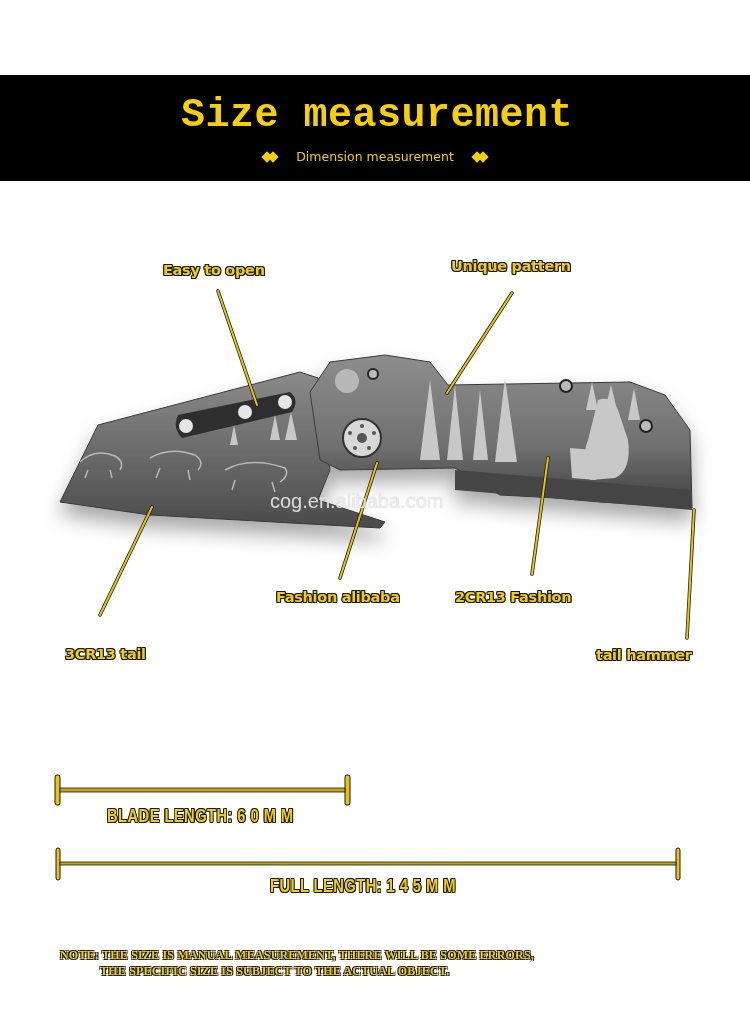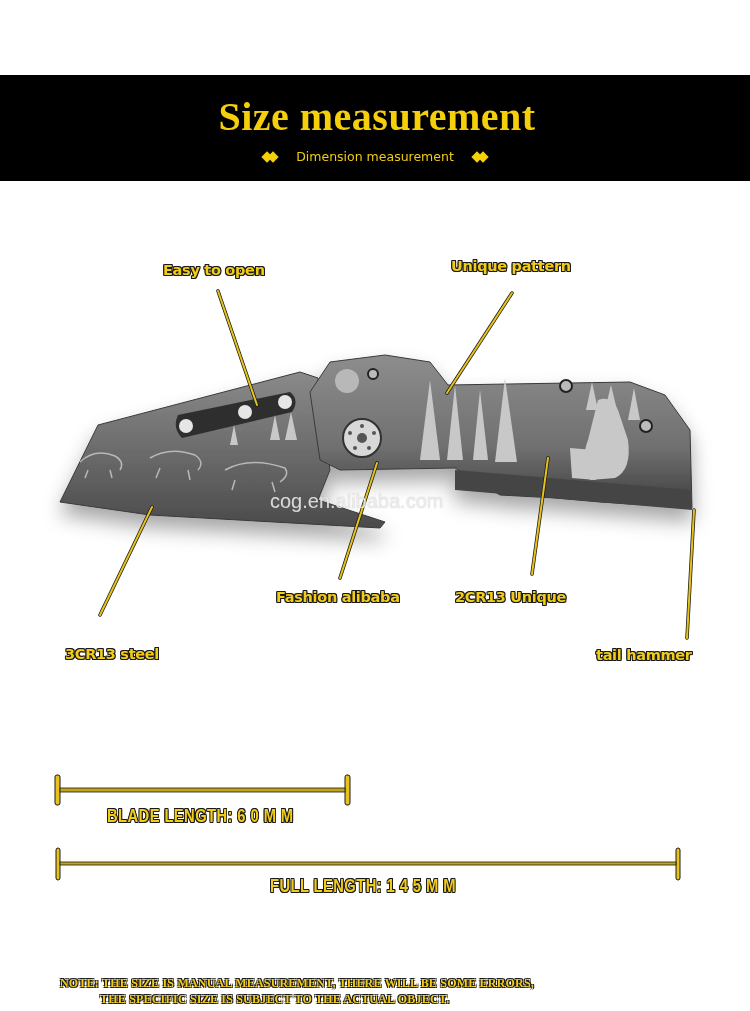--- a/index.html
+++ b/index.html
@@ -7,21 +7,21 @@
       width: 750px; height: 1011px; position: relative; overflow: hidden;
       background: #ffffff;
       font-family: "Liberation Sans", sans-serif;
     }
     .banner {
       position: absolute; left: 0; top: 75px; width: 750px; height: 106px;
       background: #000000;
     }
     .banner-title {
       position: absolute; left: 4px; right: 0; top: 18px; text-align: center;
-      font-family: Liberation Serif, serif; font-weight: bold;
+      font-family: Liberation Mono, monospace; font-weight: bold;
       font-size: 40px; color: #f5cf0a; letter-spacing: 0.5px;
     }
     .banner-sub {
       position: absolute; left: 0; right: 0; top: 74px; text-align: center;
       font-family: "DejaVu Sans", sans-serif; font-size: 12.5px; color: #f0cc10;
       display: flex; justify-content: center; align-items: center; gap: 20px;
     }
     .diamonds { display: inline-flex; gap: 0; }
     .diamonds span {
       display: inline-block; width: 8px; height: 8px; background: #f5cf0a;
@@ -43,21 +43,20 @@
       position: absolute; font-family: "Liberation Sans", sans-serif; font-weight: bold;
       color: #f2cc1a; font-size: 18px; white-space: nowrap; letter-spacing: 0.5px;
       transform: scaleX(0.82); transform-origin: left center;
       text-shadow: -1px -1px 0 #1a1a1a, 1px -1px 0 #1a1a1a, -1px 1px 0 #1a1a1a, 1px 1px 0 #1a1a1a,
                    0 -1px 0 #1a1a1a, 0 1px 0 #1a1a1a, -1px 0 0 #1a1a1a, 1px 0 0 #1a1a1a;
     }
     .note {
       position: absolute; font-family: "Liberation Serif", serif; font-weight: bold;
       color: #f2cc1a; font-size: 12px; white-space: nowrap; letter-spacing: 0.2px;
       text-shadow: -1px -1px 0 #1a1a1a, 1px -1px 0 #1a1a1a, -1px 1px 0 #1a1a1a, 1px 1px 0 #1a1a1a;
-      margin-top: 28px;
     }
   </style>
 </head>
 <body>
 
 <div class="banner">
   <div class="banner-title">Size measurement</div>
   <div class="banner-sub">
     <span class="diamonds">
         <span></span>
@@ -163,21 +162,21 @@
     <rect x="676" y="848" width="4" height="32" rx="2" fill="#e6c21a" stroke="#1a1a1a"></rect>
     <rect x="60" y="862" width="616" height="3" fill="#c4a51a" stroke="#1a1a1a" stroke-width="0.8"></rect>
   </g>
 </svg>
 
 <div class="watermark">cog.en.alibaba.com</div>
 
 <div class="callout" style="left:163px; top:262px;">Easy to open</div>
 <div class="callout" style="left:451px; top:258px;">Unique pattern</div>
 <div class="callout" style="left:276px; top:589px;">Fashion alibaba</div>
-<div class="callout" style="left:455px; top:589px;">2CR13 Unique</div>
-<div class="callout" style="left:65px; top:646px;">3CR13 steel</div>
+<div class="callout" style="left:455px; top:589px;">2CR13 Fashion</div>
+<div class="callout" style="left:65px; top:646px;">3CR13 tail</div>
 <div class="callout" style="left:596px; top:647px;">tail hammer</div>
 
 <div class="measure-label" style="left:107px; top:806px;">BLADE LENGTH: 6 0 M M</div>
 <div class="measure-label" style="left:270px; top:876px;">FULL LENGTH: 1 4 5 M M</div>
 
 <div class="note" style="left:60px; top:948px;">NOTE: THE SIZE IS MANUAL MEASUREMENT, THERE WILL BE SOME ERRORS,</div>
 <div class="note" style="left:100px; top:964px;">THE SPECIFIC SIZE IS SUBJECT TO THE ACTUAL OBJECT.</div>
 
 </body></html>

